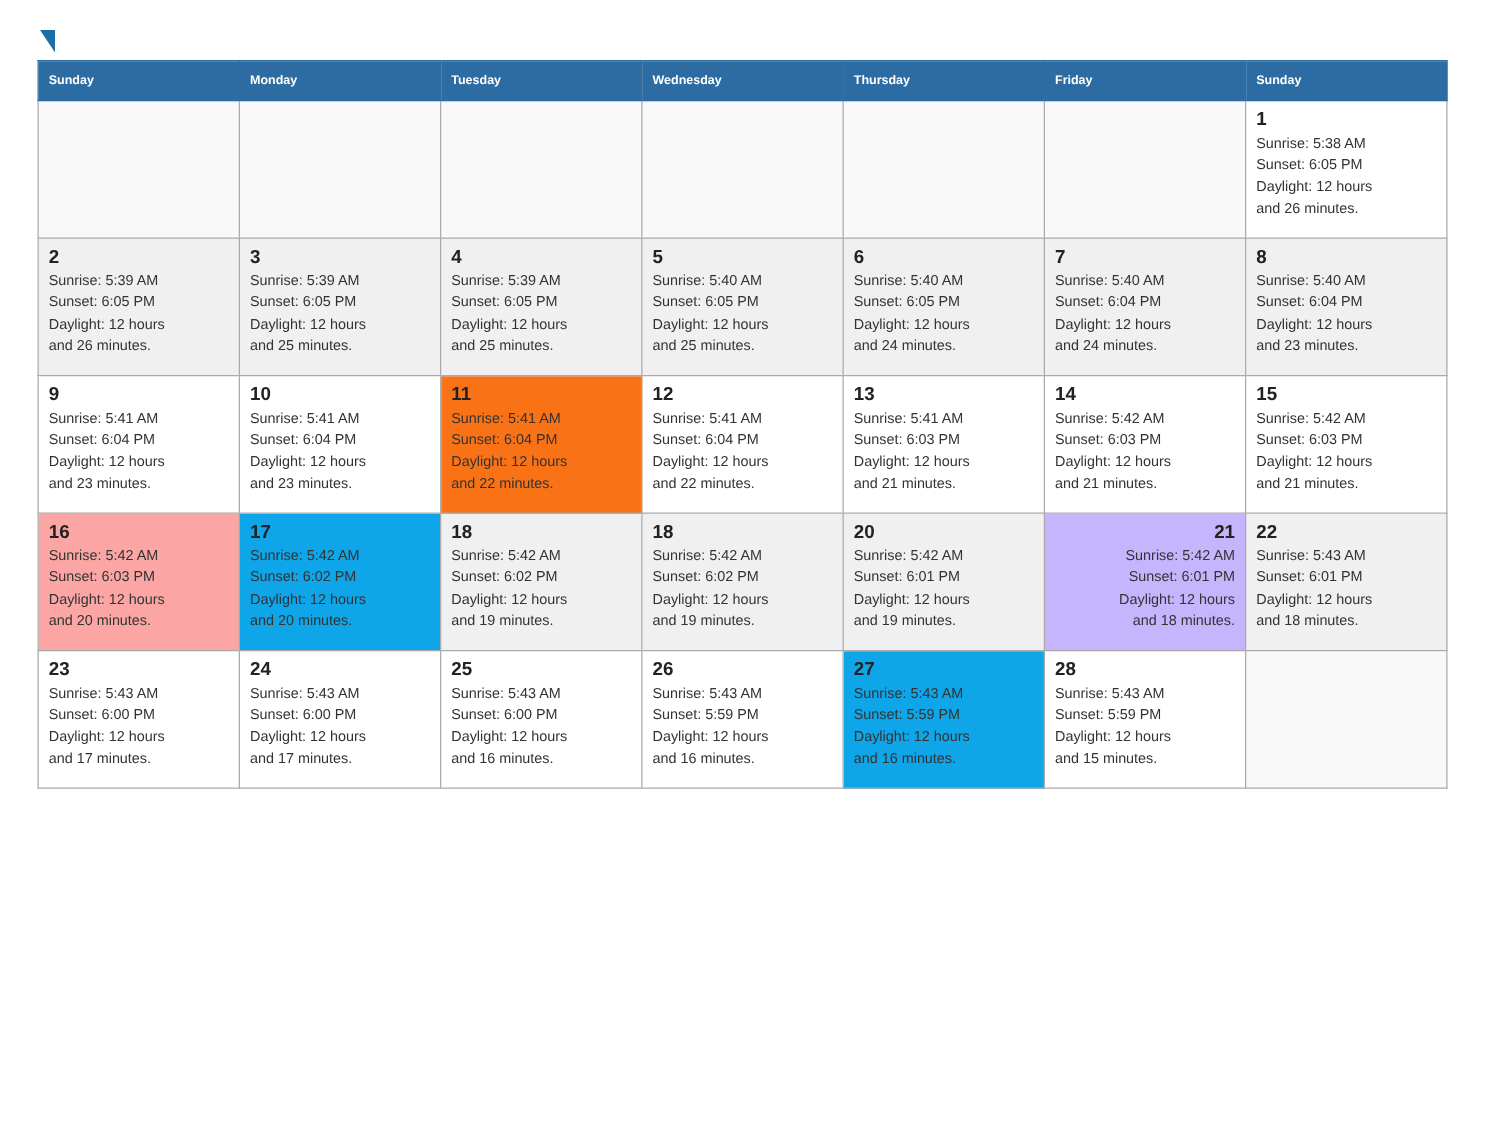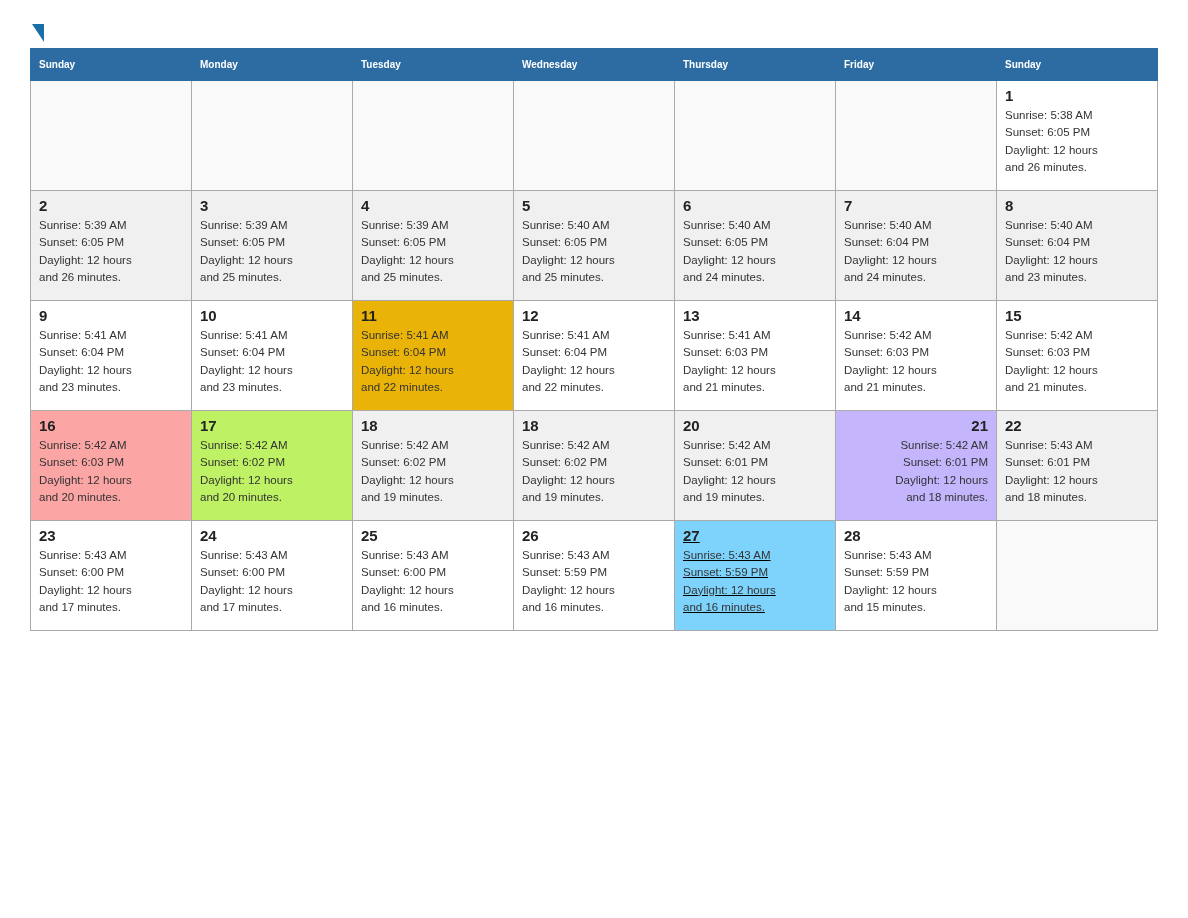--- a/index.html
+++ b/index.html
@@ -202,21 +202,21 @@
 Daylight: 12 hours
 and 23 minutes.</div>
         </td>
         <td style="background: rgb(255, 255, 255);">
           <div class="day-number">10</div>
           <div class="day-info" style="white-space: pre-line;">Sunrise: 5:41 AM
 Sunset: 6:04 PM
 Daylight: 12 hours
 and 23 minutes.</div>
         </td>
-        <td style="background: #eab308; margin-top: 36px;">
+        <td style="background: #f97316; margin-top: 36px;">
           <div class="day-number">11</div>
           <div class="day-info" style="white-space: pre-line;">Sunrise: 5:41 AM
 Sunset: 6:04 PM
 Daylight: 12 hours
 and 22 minutes.</div>
         </td>
         <td style="background: rgb(255, 255, 255);">
           <div class="day-number">12</div>
           <div class="day-info" style="white-space: pre-line;">Sunrise: 5:41 AM
 Sunset: 6:04 PM
@@ -246,21 +246,21 @@
         </td>
       </tr>
       <tr>
         <td style="background: #fca5a5;">
           <div class="day-number">16</div>
           <div class="day-info" style="white-space: pre-line;">Sunrise: 5:42 AM
 Sunset: 6:03 PM
 Daylight: 12 hours
 and 20 minutes.</div>
         </td>
-        <td style="background: #bef264;">
+        <td style="background: #0ea5e9;">
           <div class="day-number">17</div>
           <div class="day-info" style="white-space: pre-line;">Sunrise: 5:42 AM
 Sunset: 6:02 PM
 Daylight: 12 hours
 and 20 minutes.</div>
         </td>
         <td style="background: rgb(240, 240, 240);">
           <div class="day-number">18</div>
           <div class="day-info" style="white-space: pre-line;">Sunrise: 5:42 AM
 Sunset: 6:02 PM
@@ -318,21 +318,21 @@
 Daylight: 12 hours
 and 16 minutes.</div>
         </td>
         <td style="background: rgb(255, 255, 255);">
           <div class="day-number">26</div>
           <div class="day-info" style="white-space: pre-line;">Sunrise: 5:43 AM
 Sunset: 5:59 PM
 Daylight: 12 hours
 and 16 minutes.</div>
         </td>
-        <td style="background: #7dd3fc; text-decoration: underline;">
+        <td style="background: #0ea5e9;">
           <div class="day-number">27</div>
           <div class="day-info" style="white-space: pre-line;">Sunrise: 5:43 AM
 Sunset: 5:59 PM
 Daylight: 12 hours
 and 16 minutes.</div>
         </td>
         <td style="background: rgb(255, 255, 255);">
           <div class="day-number">28</div>
           <div class="day-info" style="white-space: pre-line;">Sunrise: 5:43 AM
 Sunset: 5:59 PM

